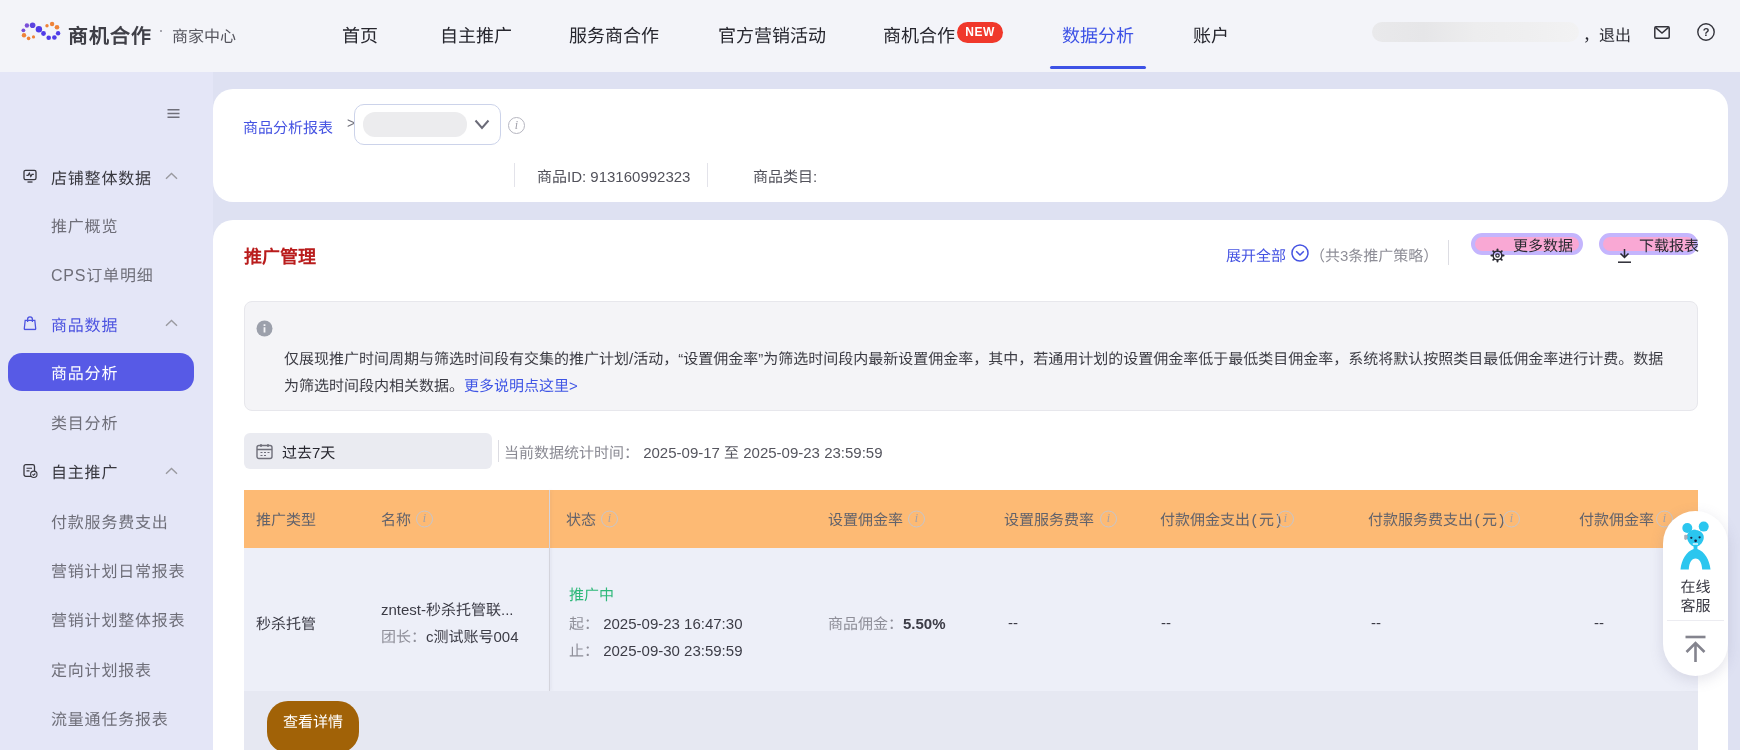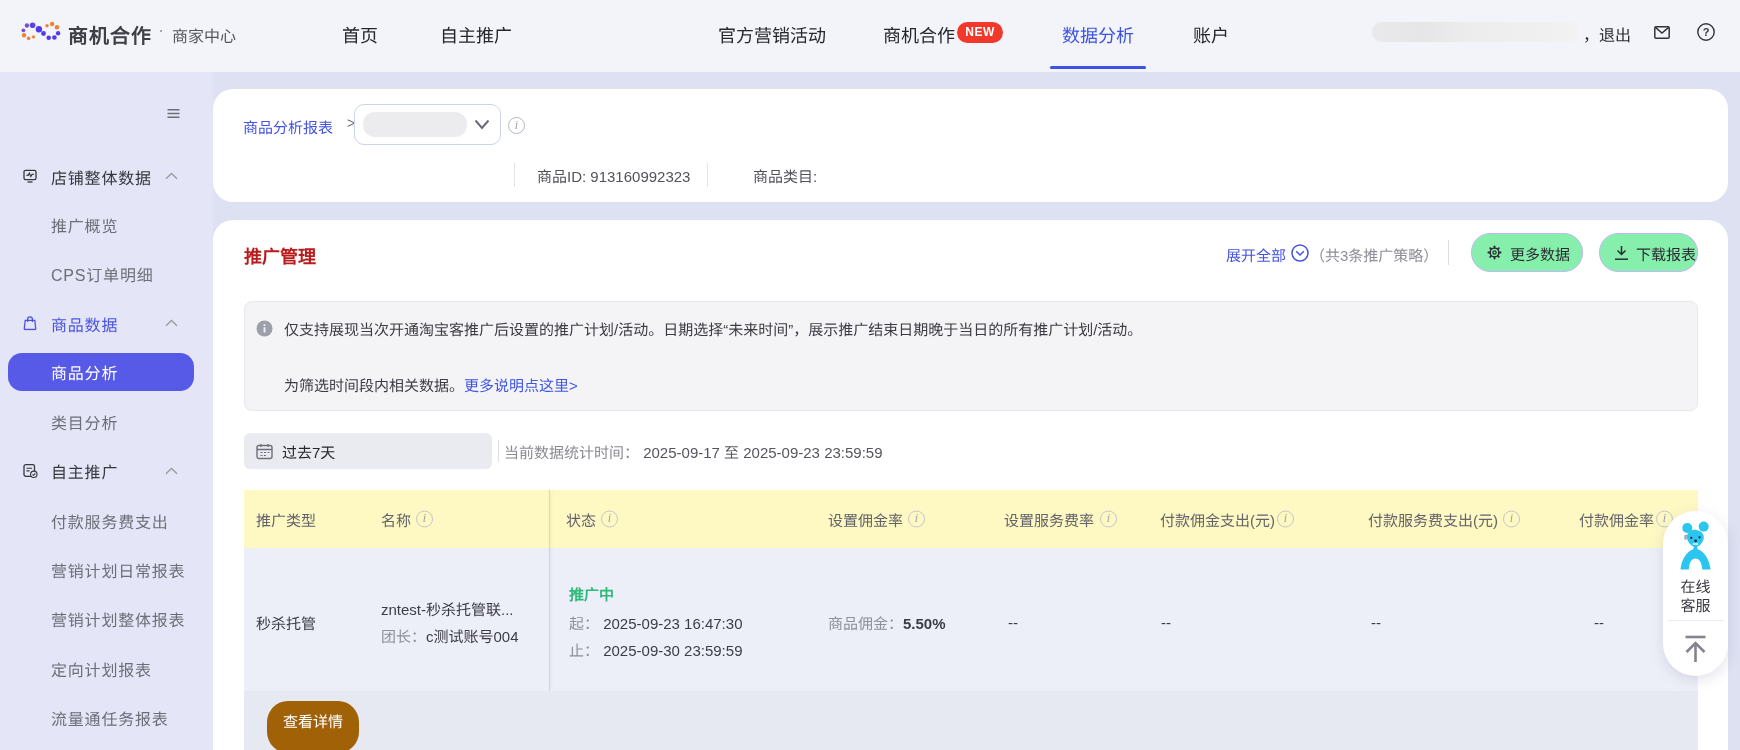--- a/index.html
+++ b/index.html
@@ -35,36 +35,36 @@
 #selbox{position:absolute;left:141px;top:15px;width:147px;height:41px;border:1.5px solid #ccd3ea;border-radius:10px;background:#fff;}
 #selbox .blur{position:absolute;left:8px;top:7px;width:104px;height:25px;border-radius:12px;background:#ececee;}
 #idrow{position:absolute;left:0;top:74px;width:100%;height:24px;}
 #idrow .v{position:absolute;top:0;width:1px;height:24px;background:#e3e3ea;}
 #idrow .t{position:absolute;top:50%;transform:translateY(-50%);font-size:15px;color:#52525b;}
 
 #c2title{position:absolute;left:31px;top:22px;font-size:18px;font-weight:bold;color:#b91c1c;}
 #expand{position:absolute;left:1013px;top:24px;font-size:15px;color:#4553e2;}
 #count{position:absolute;left:1097px;top:24px;font-size:15px;color:#8e8e97;}
 #hdiv{position:absolute;left:1235px;top:20px;width:1px;height:25px;background:#dddde3;}
-.pillbtn{position:absolute;top:13px;height:39px;border:1px solid #c4b5fd;border-radius:19px;background:#86efac;font-size:15px;color:#2b2b33;}
+.pillbtn{position:absolute;top:13px;height:22px;border:4px solid #c4b5fd;border-radius:19px;background:#f9a8d4;font-size:15px;color:#2b2b33;}
 #btn1{left:1258px;width:112px;}
 #btn2{left:1386px;width:99px;}
 .pillbtn span{position:absolute;top:50%;transform:translateY(-50%);white-space:nowrap;}
 
 #infobox{position:absolute;left:31px;top:81px;width:1454px;height:110px;background:#f4f4f7;border:1px solid #e7e7ec;border-radius:8px;}
 #infobox .ln{position:absolute;left:39px;font-size:15px;color:#3c3c44;white-space:nowrap;transform:translateY(-50%);}
 #infobox a{color:#3f55e5;text-decoration:none;}
 
 #datepill{position:absolute;left:31px;top:213px;width:248px;height:36px;background:#eaebf1;border-radius:6px;}
 #datepill span{position:absolute;left:38px;top:50%;transform:translateY(-50%);font-size:15px;color:#26262e;font-weight:500;}
 #dlabel{position:absolute;left:291px;top:231px;transform:translateY(-50%);font-size:15px;color:#8a8a93;}
 #dlabel b{font-weight:normal;color:#55555e;}
 #ddiv{position:absolute;left:285px;top:220px;width:1px;height:22px;background:#dcdce2;}
 
-#thead{position:absolute;left:31px;top:270px;width:1454px;height:58px;background:#fef9c3;}
+#thead{position:absolute;left:31px;top:270px;width:1454px;height:58px;background:#fdba74;font-family:Liberation Mono, monospace;}
 #trow{position:absolute;left:31px;top:328px;width:1454px;height:143px;background:#edeff8;}
 #tfoot{position:absolute;left:31px;top:471px;width:1454px;height:69px;background:#e6e8f2;}
 #coldiv{position:absolute;left:336px;top:270px;width:1px;height:201px;background:#d4d4dc;box-shadow:1px 0 3px rgba(120,120,150,.18);}
 .th{position:absolute;top:50%;transform:translateY(-50%);font-size:15px;color:#63636b;white-space:nowrap;}
 .td{position:absolute;transform:translateY(-50%);font-size:15px;color:#3c3c46;white-space:nowrap;}
 .td .lbl{color:#8f8f99;}
 .g{color:#2eb879;}
 #viewbtn{position:absolute;left:54px;top:481px;width:92px;height:52px;background:#a16207;border-radius:21px;color:#fff;font-size:15px;text-align:center;line-height:41px;}
 
 .ic{display:inline-block;width:17px;height:17px;border:1px solid #b6b6c0;border-radius:50%;position:relative;vertical-align:-3px;}
@@ -94,20 +94,21 @@
     <circle cx="58.1" cy="33.2" r="2.2" fill="#4f3ce8"></circle>
     <circle cx="57.0" cy="27.2" r="2.3" fill="#ee8338"></circle>
     <circle cx="52.1" cy="24.0" r="2.2" fill="#ee8338"></circle>
     <circle cx="47.0" cy="25.8" r="1.7" fill="#ee8338"></circle>
   </svg>
   <div class="brand">商机合作</div>
   <div class="dot-sep">·</div>
   <div class="sub">商家中心</div>
   <div class="nav" style="left:342px;">首页</div>
   <div class="nav" style="left:440px;">自主推广</div>
+  <div class="nav" style="left:569px;">服务商合作</div>
   <div class="nav" style="left:718px;">官方营销活动</div>
   <div class="nav" style="left:883px;">商机合作</div>
   <div id="newbadge">NEW</div>
   <div class="nav active" style="left:1062px;">数据分析</div>
   <div id="navline"></div>
   <div class="nav" style="left:1193px;">账户</div>
   <div id="redact"></div>
   <div id="logout">，退出</div>
   <svg class="abs" style="left:1654px;top:26px" width="16" height="13" viewBox="0 0 16 13">
     <rect x="0.8" y="0.8" width="14.4" height="11.4" rx="1.1" fill="none" stroke="#33333b" stroke-width="1.5"></rect>
@@ -212,21 +213,21 @@
       <path d="M7.5 1 V9 M3.5 5.5 L7.5 9.5 L11.5 5.5" fill="none" stroke="#2b2b33" stroke-width="1.5"></path>
       <path d="M1 14.2 H14" stroke="#2b2b33" stroke-width="1.5"></path>
     </svg>
     <span style="left:36px;">下载报表</span>
   </div>
   <div id="infobox">
     <svg class="abs" style="left:11px;top:18px" width="17" height="17" viewBox="0 0 17 17">
       <circle cx="8.5" cy="8.5" r="8" fill="#9ca0ab"></circle>
       <path d="M8.5 7.2 V12.5 M8.5 4.2 V5.9" stroke="#f4f4f7" stroke-width="1.8"></path>
     </svg>
-    <div class="ln" style="top:26px;">仅支持展现当次开通淘宝客推广后设置的推广计划/活动。日期选择“未来时间”，展示推广结束日期晚于当日的所有推广计划/活动。</div>
+    <div class="ln" style="top:55px;">仅展现推广时间周期与筛选时间段有交集的推广计划/活动，“设置佣金率”为筛选时间段内最新设置佣金率，其中，若通用计划的设置佣金率低于最低类目佣金率，系统将默认按照类目最低佣金率进行计费。数据</div>
     <div class="ln" style="top:82px;">为筛选时间段内相关数据。<a href="#">更多说明点这里&gt;</a></div>
   </div>
   <div id="datepill">
     <svg class="abs" style="left:12px;top:10px" width="17" height="17" viewBox="0 0 17 17">
       <rect x="1" y="2.5" width="15" height="13" rx="2" fill="none" stroke="#6f6f7a" stroke-width="1.4"></rect>
       <path d="M1 6.5 H16 M5 1 V4 M12 1 V4" stroke="#6f6f7a" stroke-width="1.4"></path>
       <path d="M4.5 9.5 h2 M4.5 12.5 h2 M8 9.5 h2 M8 12.5 h2 M11.5 9.5 h2" stroke="#6f6f7a" stroke-width="1.2"></path>
     </svg>
     <span>过去7天</span>
   </div>
@@ -247,21 +248,21 @@
       <span class="ith" style="left:1033px;top:50%;"></span>
     <div class="th" style="left:1124px;">付款服务费支出(元)</div>
       <span class="ith" style="left:1259px;top:50%;"></span>
     <div class="th" style="left:1335px;">付款佣金率</div>
       <span class="ith" style="left:1412px;top:50%;"></span>
   </div>
   <div id="trow">
     <div class="td" style="left:12px;top:74px;">秒杀托管</div>
     <div class="td" style="left:137px;top:60px;">zntest-秒杀托管联...</div>
     <div class="td" style="left:137px;top:87px;"><span class="lbl">团长：</span>c测试账号004</div>
-    <div class="td g" style="left:325px;top:45px;font-weight:bold;">推广中</div>
+    <div class="td g" style="left:325px;top:45px;">推广中</div>
     <div class="td" style="left:325px;top:74px;"><span class="lbl">起：</span>&nbsp;2025-09-23 16:47:30</div>
     <div class="td" style="left:325px;top:100.5px;"><span class="lbl">止：</span>&nbsp;2025-09-30 23:59:59</div>
     <div class="td" style="left:584px;top:74px;"><span class="lbl">商品佣金：</span><b>5.50%</b></div>
     <div class="td" style="left:764px;top:74px;">--</div>
     <div class="td" style="left:917px;top:74px;">--</div>
     <div class="td" style="left:1127px;top:74px;">--</div>
     <div class="td" style="left:1350px;top:74px;">--</div>
   </div>
   <div id="coldiv"></div>
   <div id="tfoot"></div>

